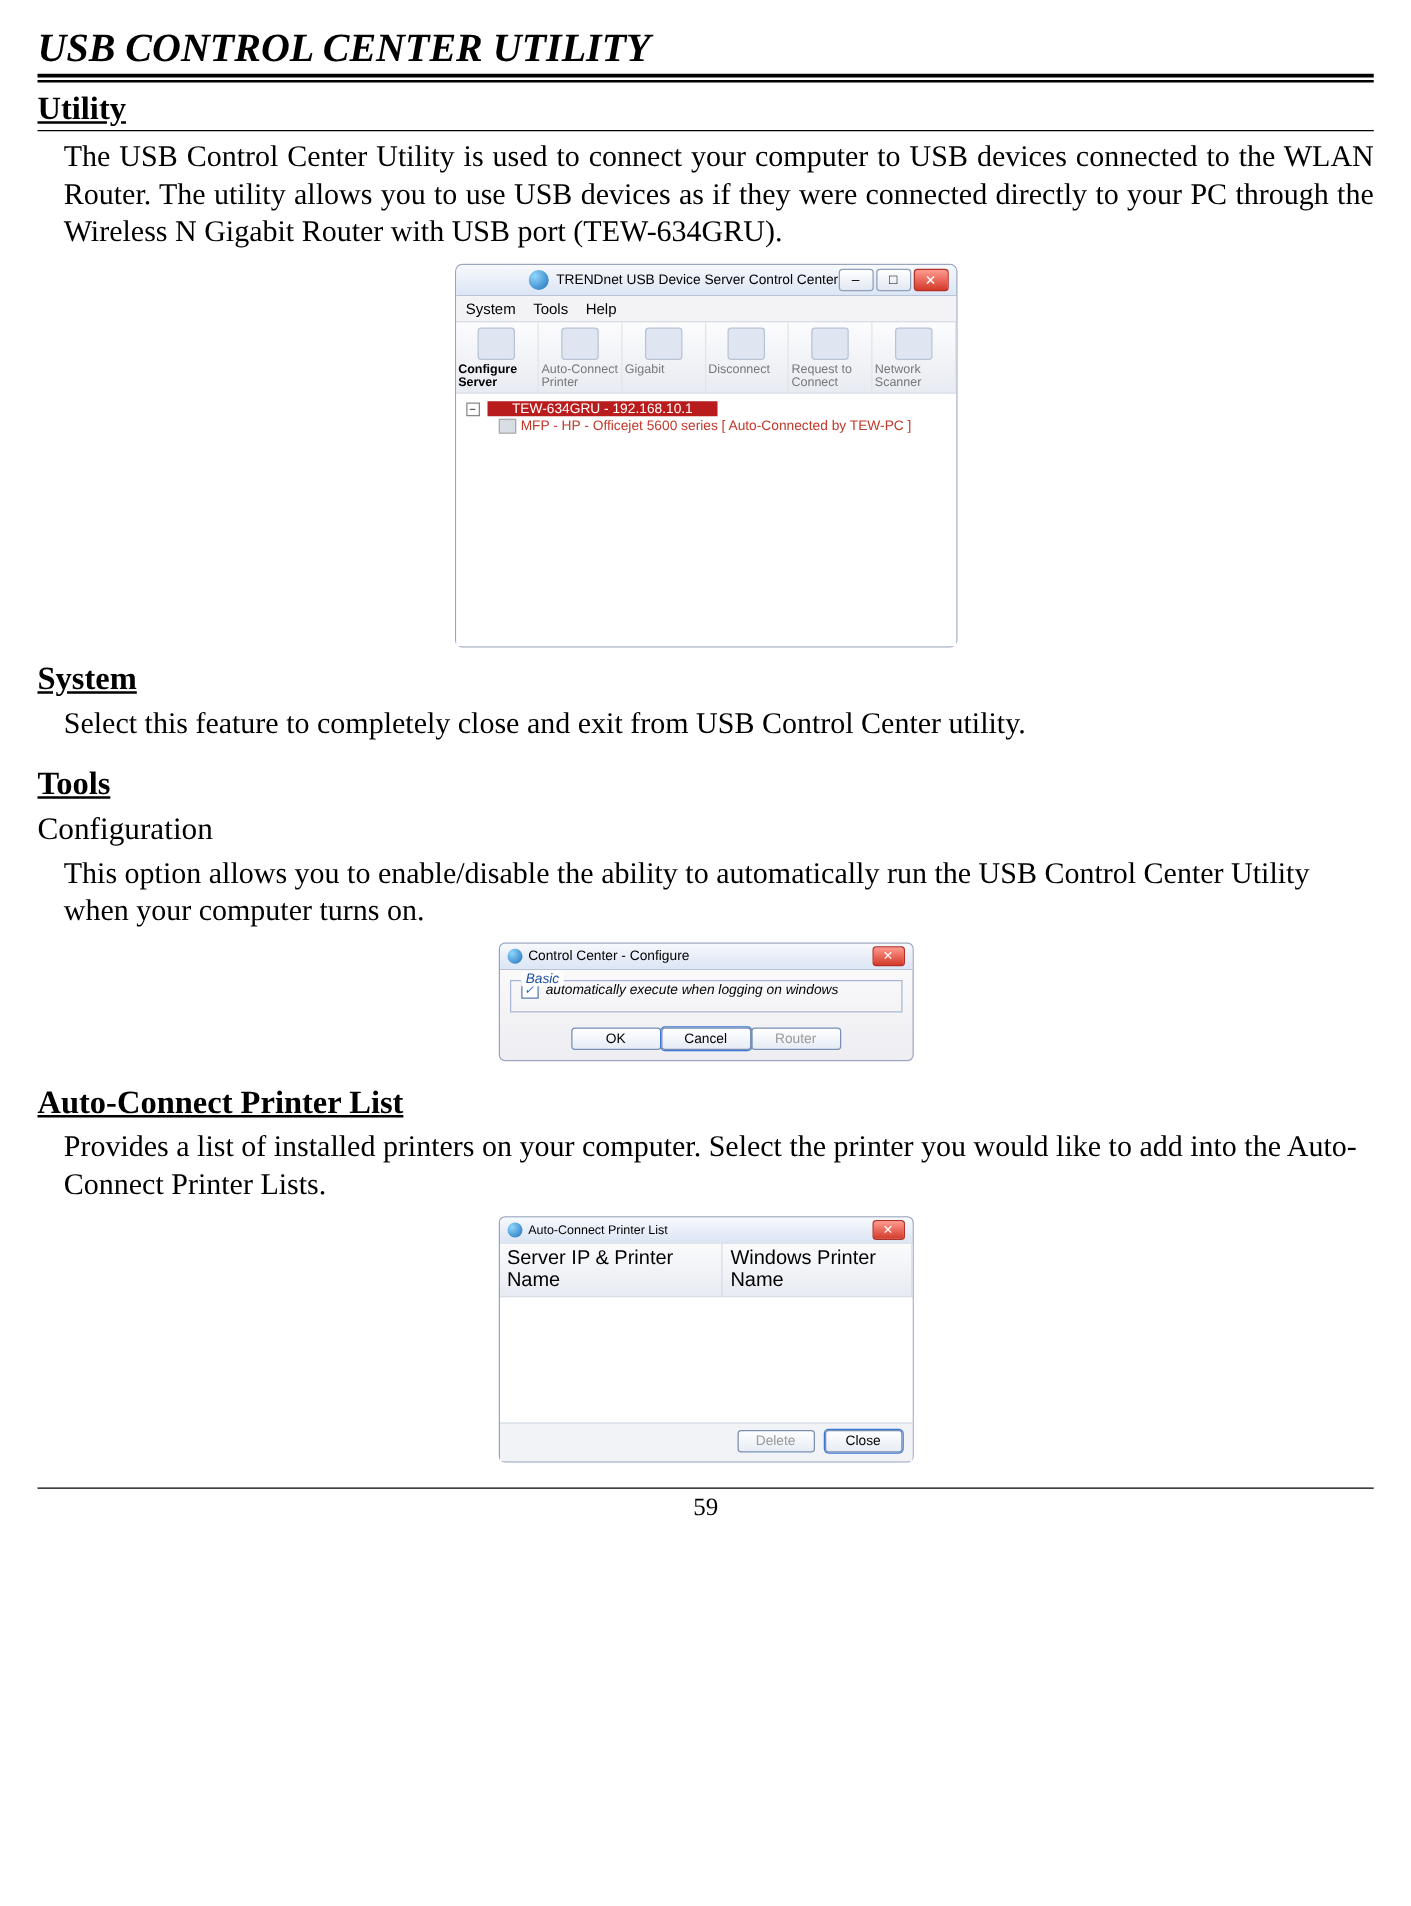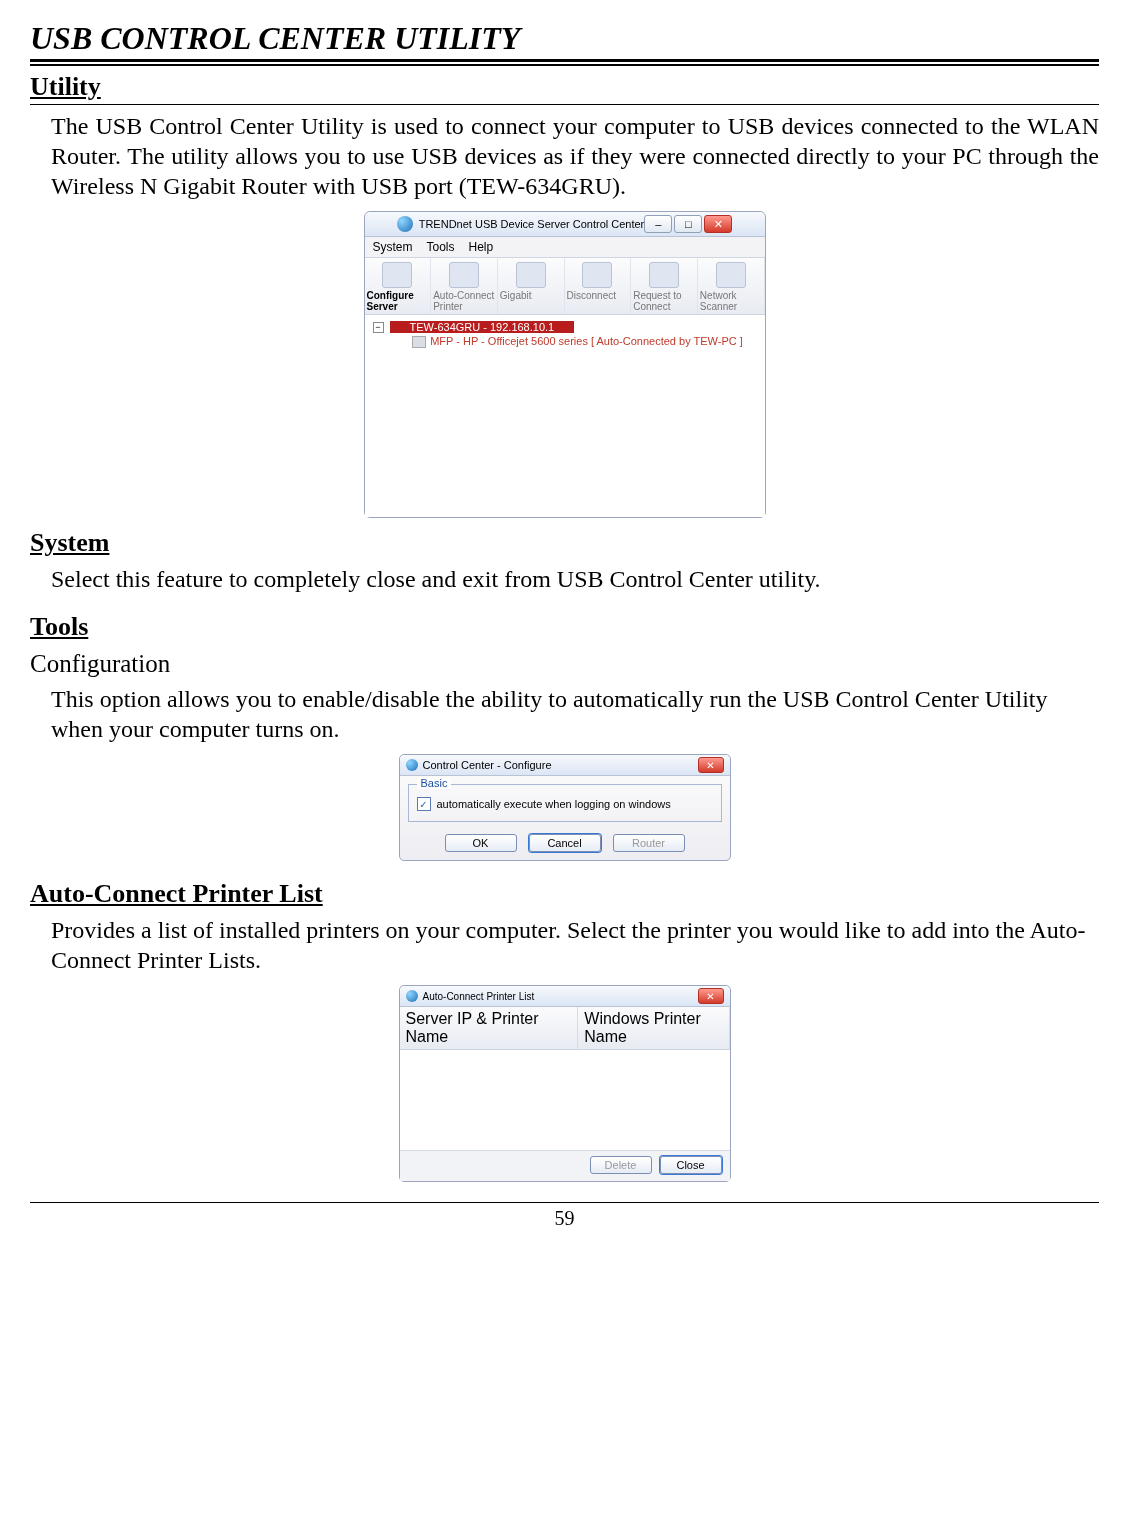--- a/index.html
+++ b/index.html
@@ -53,21 +53,21 @@
   .win1 {
     width: 400px;
     background: linear-gradient(#fdfdfd,#ededf5);
     border: 1px solid #9aa6bf;
     border-radius: 6px;
     font-family: "Segoe UI", Tahoma, sans-serif;
     font-size: 11px;
     box-shadow: 0 0 0 1px #fff inset;
   }
   .titlebar {
-    display:flex; align-items:center; justify-content:center;
+    display:flex; align-items:center; justify-content:flex-end;
     background: linear-gradient(#f7f9fc,#dbe5f5);
     border-bottom:1px solid #b8c3d6;
     padding:3px 6px;
     border-radius:6px 6px 0 0;
   }
   .titlebar .left { display:flex; align-items:center; gap:6px;}
   .globeicon {
     width:16px; height:16px; border-radius:50%;
     background: radial-gradient(circle at 30% 30%, #8fd6ff, #1e6fb8);
     flex:0 0 auto;
@@ -77,42 +77,42 @@
   .wb.close { background:linear-gradient(#ff9a8f,#d33a2a); color:#fff; border-color:#b43026;}
   .menubar { display:flex; gap:14px; padding:3px 8px; background:#f3f3f6; border-bottom:1px solid #cfd5e0; font-size:12px;}
   .toolbar1 { display:flex; background:linear-gradient(#fcfcfd,#e8ebf2); border-bottom:1px solid #cfd5e0;}
   .tbtn { flex:1; padding:4px 2px 2px; border-right:1px solid #e0e4ec; font-size:10px; color:#777;}
   .tbtn:first-child { color:#000; font-weight:bold;}
   .tbtn .ic { width:28px; height:24px; margin:0 auto 2px; background:#dfe6f2; border:1px solid #b8c3d6; border-radius:3px;}
   .tree-area { background:#fff; height:190px; padding:6px 8px; font-size:11px;}
   .tree-node { display:flex; align-items:center; gap:4px; }
   .tree-node .box { width:9px; height:9px; border:1px solid #888; display:flex; align-items:center; justify-content:center; font-size:9px; line-height:1; background:#fff;}
   .selrow { background:#b91c1c; color:#fff; padding:0 20px; margin-left:2px; display:inline-block;}
-  .child { margin-left:26px; color:#c0392b; margin-top:2px;text-align:center;}
+  .child { margin-left:26px; color:#c0392b; margin-top:2px;}
   .printer-ic { width:12px; height:10px; background:#d9dde4; border:1px solid #aaa; display:inline-block; margin-right:4px; vertical-align:middle;}
   
   .win2 {
     width:330px;
     background: linear-gradient(#fdfdfd,#ededf2);
     border:1px solid #9aa6bf;
     border-radius:5px;
     font-family:"Segoe UI", Tahoma, sans-serif;
     font-size:11px;
   }
   .titlebar2 {
     display:flex; justify-content:space-between; align-items:center;
     background:linear-gradient(#f7f9fc,#dbe5f5);
     padding:2px 6px; border-bottom:1px solid #b8c3d6; border-radius:5px 5px 0 0;
   }
   .closebtn { width:24px; height:14px; background:linear-gradient(#ff9a8f,#d33a2a); border:1px solid #b43026; border-radius:3px; color:#fff; display:flex; align-items:center; justify-content:center; font-size:10px;}
-  .fieldset2 { margin:8px; border:1px solid #a8b7d6; padding:12px 8px 10px; position:relative;}
+  .fieldset2 { margin:8px; border:1px solid #a8b7d6; padding:0 8px 10px; position:relative;font-style:italic;}
   .legend2 { position:absolute; top:-8px; left:8px; background:linear-gradient(#fdfdfd,#fdfdfd); padding:0 4px; color:#1a4fa0; font-size:11px;}
   .chk { display:flex; align-items:center; gap:6px; font-size:11px;}
   .chkbox { width:12px; height:12px; border:1px solid #5a7bb0; background:#fff; display:flex; align-items:center; justify-content:center; color:#2a66b8; font-size:10px;}
-  .btnrow { display:flex; justify-content:center; gap:12px; padding:4px 0 8px;}
+  .btnrow { display:flex; justify-content:center; padding:4px 0 8px;}
   .dlgbtn { width:70px; padding:2px 0; border:1px solid #7a8fb3; border-radius:3px; background:linear-gradient(#fff,#e6ecf5); font-size:11px; text-align:center;}
   .dlgbtn.focus { box-shadow: 0 0 0 1px #3b78d6;}
   .dlgbtn.dis { color:#999;}
   
   .win3 {
     width:330px;
     background:linear-gradient(#fdfdfd,#ededf2);
     border:1px solid #9aa6bf;
     border-radius:5px;
     font-family:"Segoe UI", Tahoma, sans-serif;

